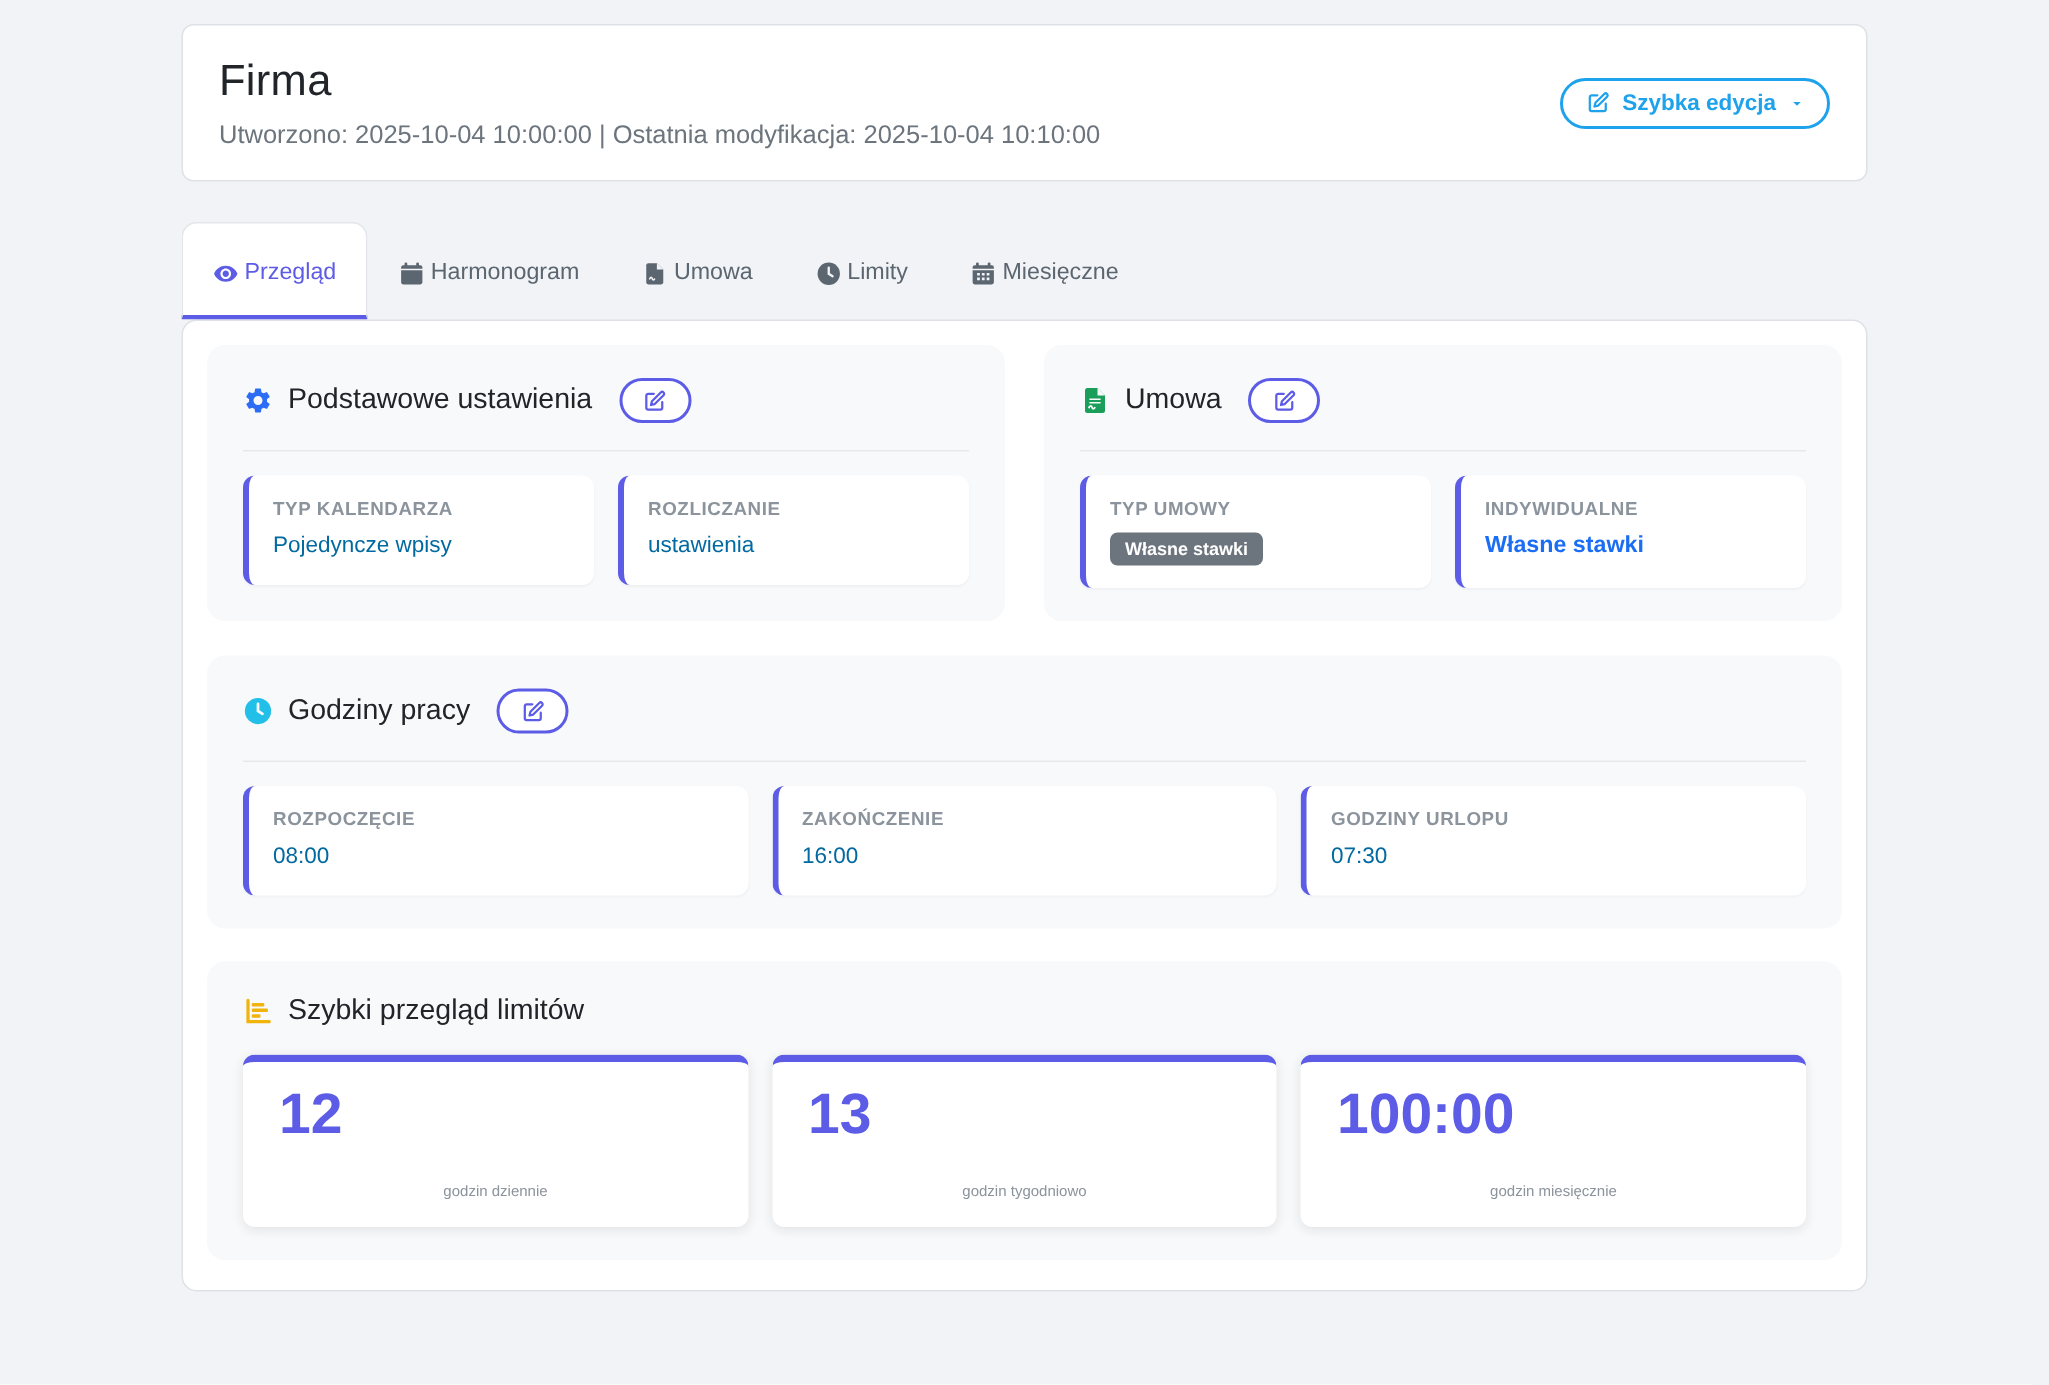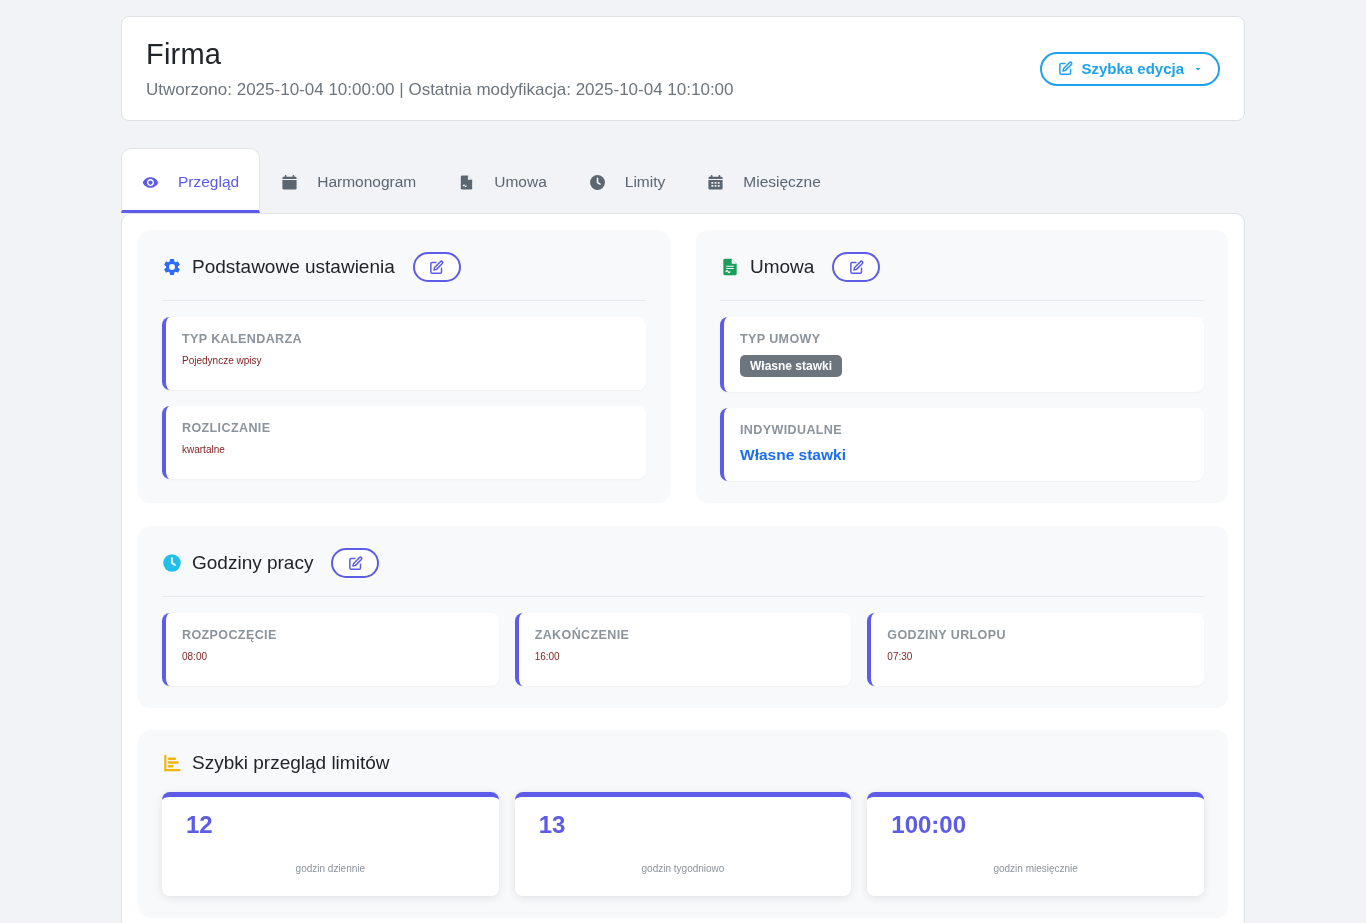--- a/index.html
+++ b/index.html
@@ -40,21 +40,21 @@
     display:inline-flex;align-items:center;gap:8px;
     background:#fff;border:2px solid var(--btn-blue);color:var(--btn-blue);
     border-radius:50rem;padding:6px 14px 6px 16px;height:34px;
     font-family:inherit;font-size:15px;font-weight:700;cursor:pointer;justify-content:space-between;
   }
   .quick-edit .i svg{display:block}
 
   
   .tabs{display:flex;margin-top:27px;align-items:stretch;}
   .tab{
-    display:flex;align-items:center;gap:19px;
+    display:flex;align-items:center;gap:4px;
     padding:24px 20px 22px;font-size:15.5px;color:var(--tab-ink);
     text-decoration:none;cursor:pointer;border:1px solid transparent;border-bottom:none;
   }
   .tab.active{
     background:#fff;border:1px solid #e2e6ea;border-bottom:3px solid var(--indigo);
     border-radius:10px 10px 0 0;color:var(--indigo);padding-bottom:19px;
   }
   .tab .i{display:inline-flex}
   .tab .i svg{width:17px;height:17px}
 
@@ -71,44 +71,44 @@
   .card-head h2{font-size:19px;font-weight:500;color:#212529;}
   .card-head .i svg{width:20px;height:20px;display:block}
   .edit-pill{
     margin-left:8px;display:inline-flex;align-items:center;justify-content:center;
     width:48px;height:30px;border-radius:15px;border:2px solid var(--indigo);
     background:#fff;color:var(--indigo);cursor:pointer;
   }
   .edit-pill svg{width:15px;height:15px;display:block}
   .card hr{border:none;border-top:1px solid #e6e9ec;margin:18px 0 0;}
   .fields{display:grid;gap:16px;margin-top:16px;}
-  .cols-2{grid-template-columns:1fr;}
+  .cols-2{grid-template-columns:1fr 1fr;}
   .cols-3{grid-template-columns:1fr 1fr 1fr;}
   .field{
     background:#fff;border-radius:8px;border-left:4px solid var(--indigo);
     padding:15px 16px;min-height:73px;box-shadow:0 1px 2px rgba(20,30,50,.04);
   }
   .f-label{
     font-size:12.5px;font-weight:700;color:var(--label);
     text-transform:uppercase;letter-spacing:.4px;margin-bottom:9px;
   }
-  .f-value{font-size:10px;color:#7f1d1d;}
+  .f-value{font-size:15px;color:#0369a1;}
   .f-badge{
     display:inline-block;background:var(--badge);color:#fff;
     font-size:12px;font-weight:700;padding:4px 10px;border-radius:5px;
   }
   .f-link{font-size:15.5px;font-weight:700;color:var(--link);text-decoration:none;cursor:pointer;display:inline-block;}
 
   
   .stats{display:grid;grid-template-columns:1fr 1fr 1fr;gap:16px;margin-top:18px;}
   .stat{
     background:#fff;border-radius:8px;border-top:5px solid var(--indigo);
     padding:14px 24px 18px;box-shadow:0 2px 8px rgba(20,30,50,.10);min-height:104px;
   }
-  .stat .s-value{font-size:24px;font-weight:700;color:var(--indigo);text-align:left;}
+  .stat .s-value{font-size:38px;font-weight:700;color:var(--indigo);text-align:left;}
   .stat .s-label{font-size:10px;color:var(--label);text-align:center;margin-top:24px;} .c-blue{color:var(--gear-blue)}
   .c-green{color:var(--green)} .c-cyan{color:var(--cyan)} .c-amber{color:var(--amber)}
 </style>
 </head>
 <body>
 
 <div class="page">
 
   <header class="header-card">
     <div>
@@ -205,21 +205,21 @@
           </button>
         </div>
         <hr>
         <div class="fields cols-2">
           <div class="field">
             <div class="f-label">TYP KALENDARZA</div>
             <div class="f-value">Pojedyncze wpisy</div>
           </div>
           <div class="field">
             <div class="f-label">ROZLICZANIE</div>
-            <div class="f-value">kwartalne</div>
+            <div class="f-value">ustawienia</div>
           </div>
         </div>
       </section>
 
       <section class="card">
         <div class="card-head">
           <span class="i c-green">
             <svg viewBox="0 0 24 24" fill="currentColor">
                 <path d="M14 2H6a2 2 0 0 0-2 2v16a2 2 0 0 0 2 2h12a2 2 0 0 0 2-2V8l-6-6z"></path>
                 <path d="M14 2l6 6h-6z" fill="#f8f9fa"></path>

